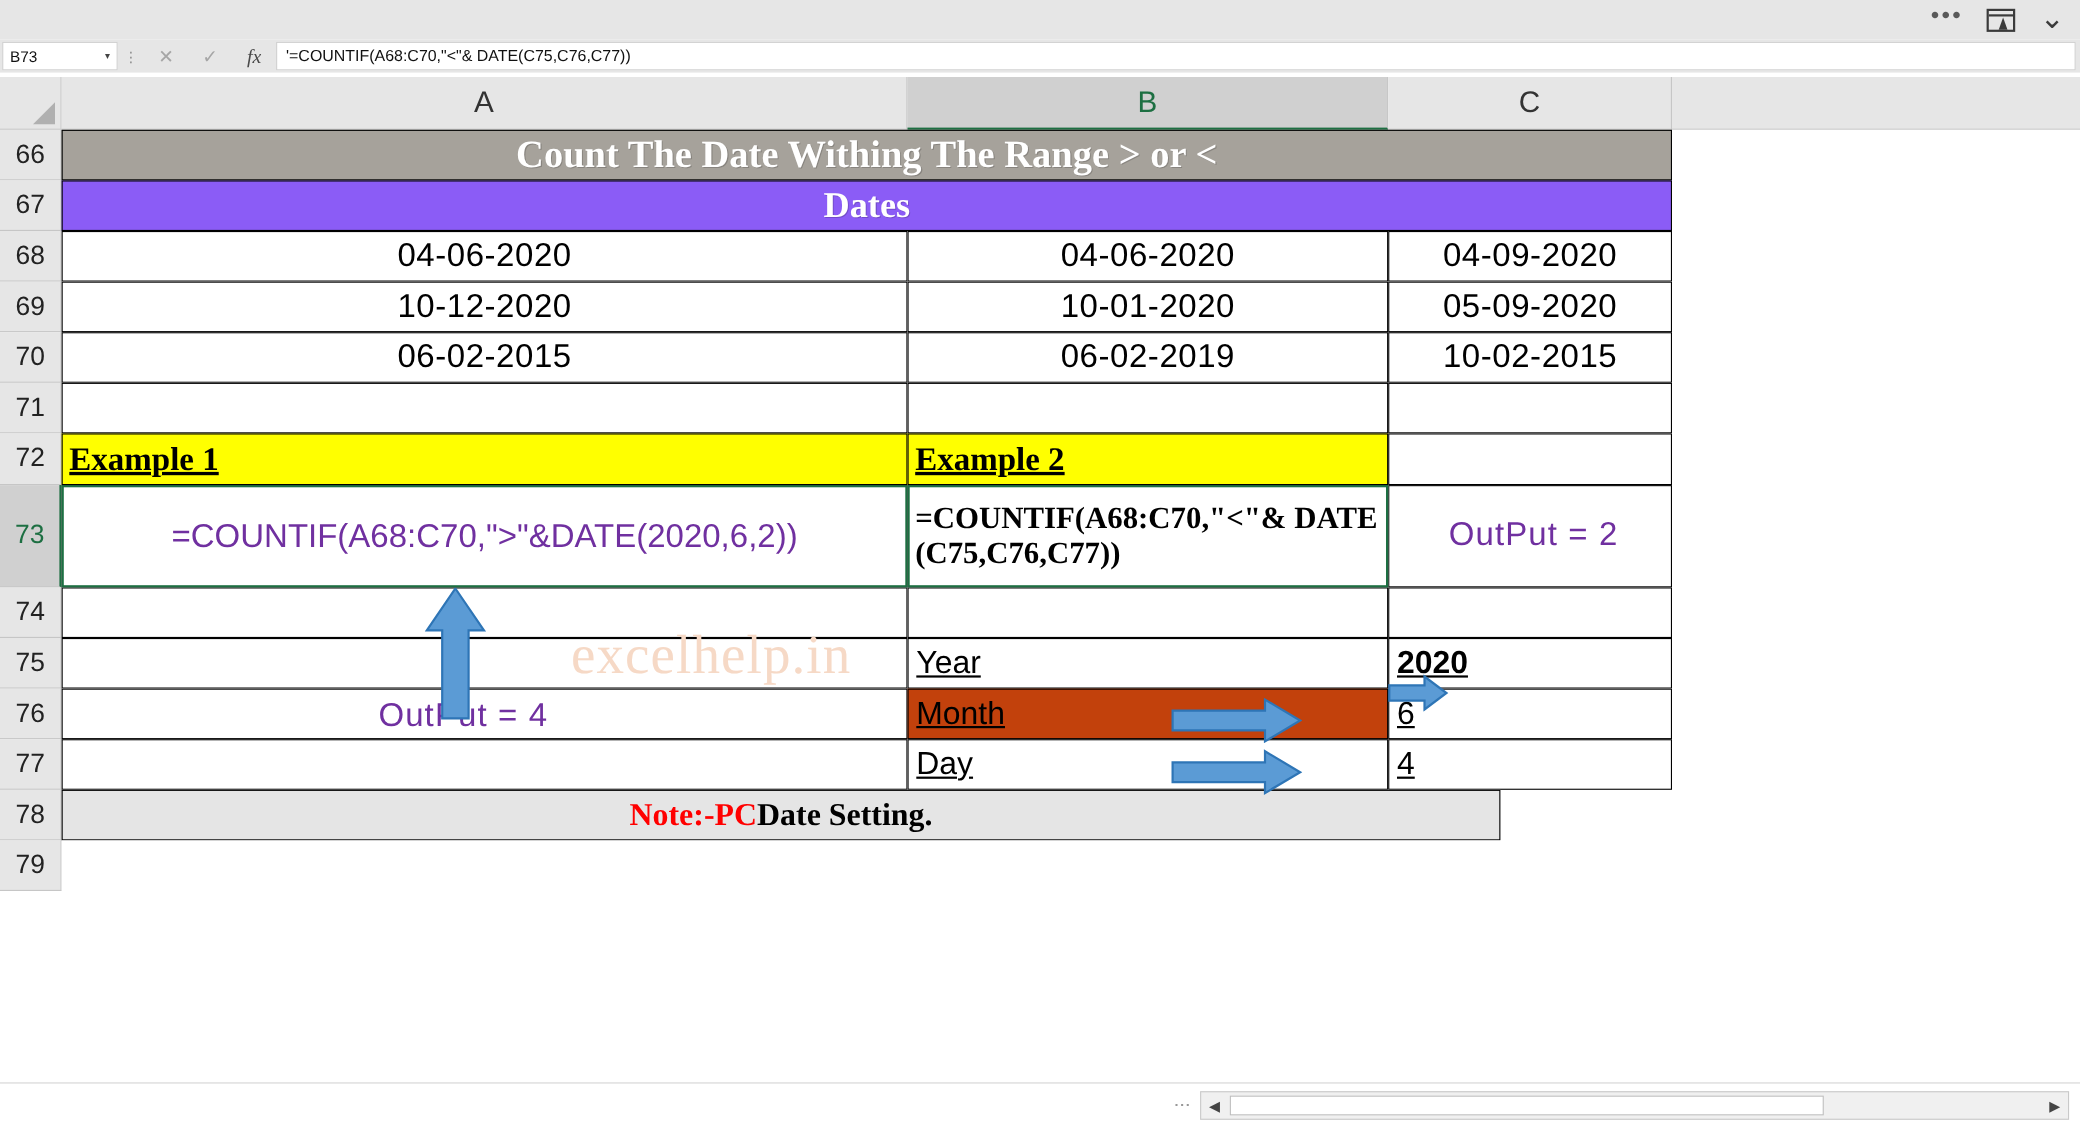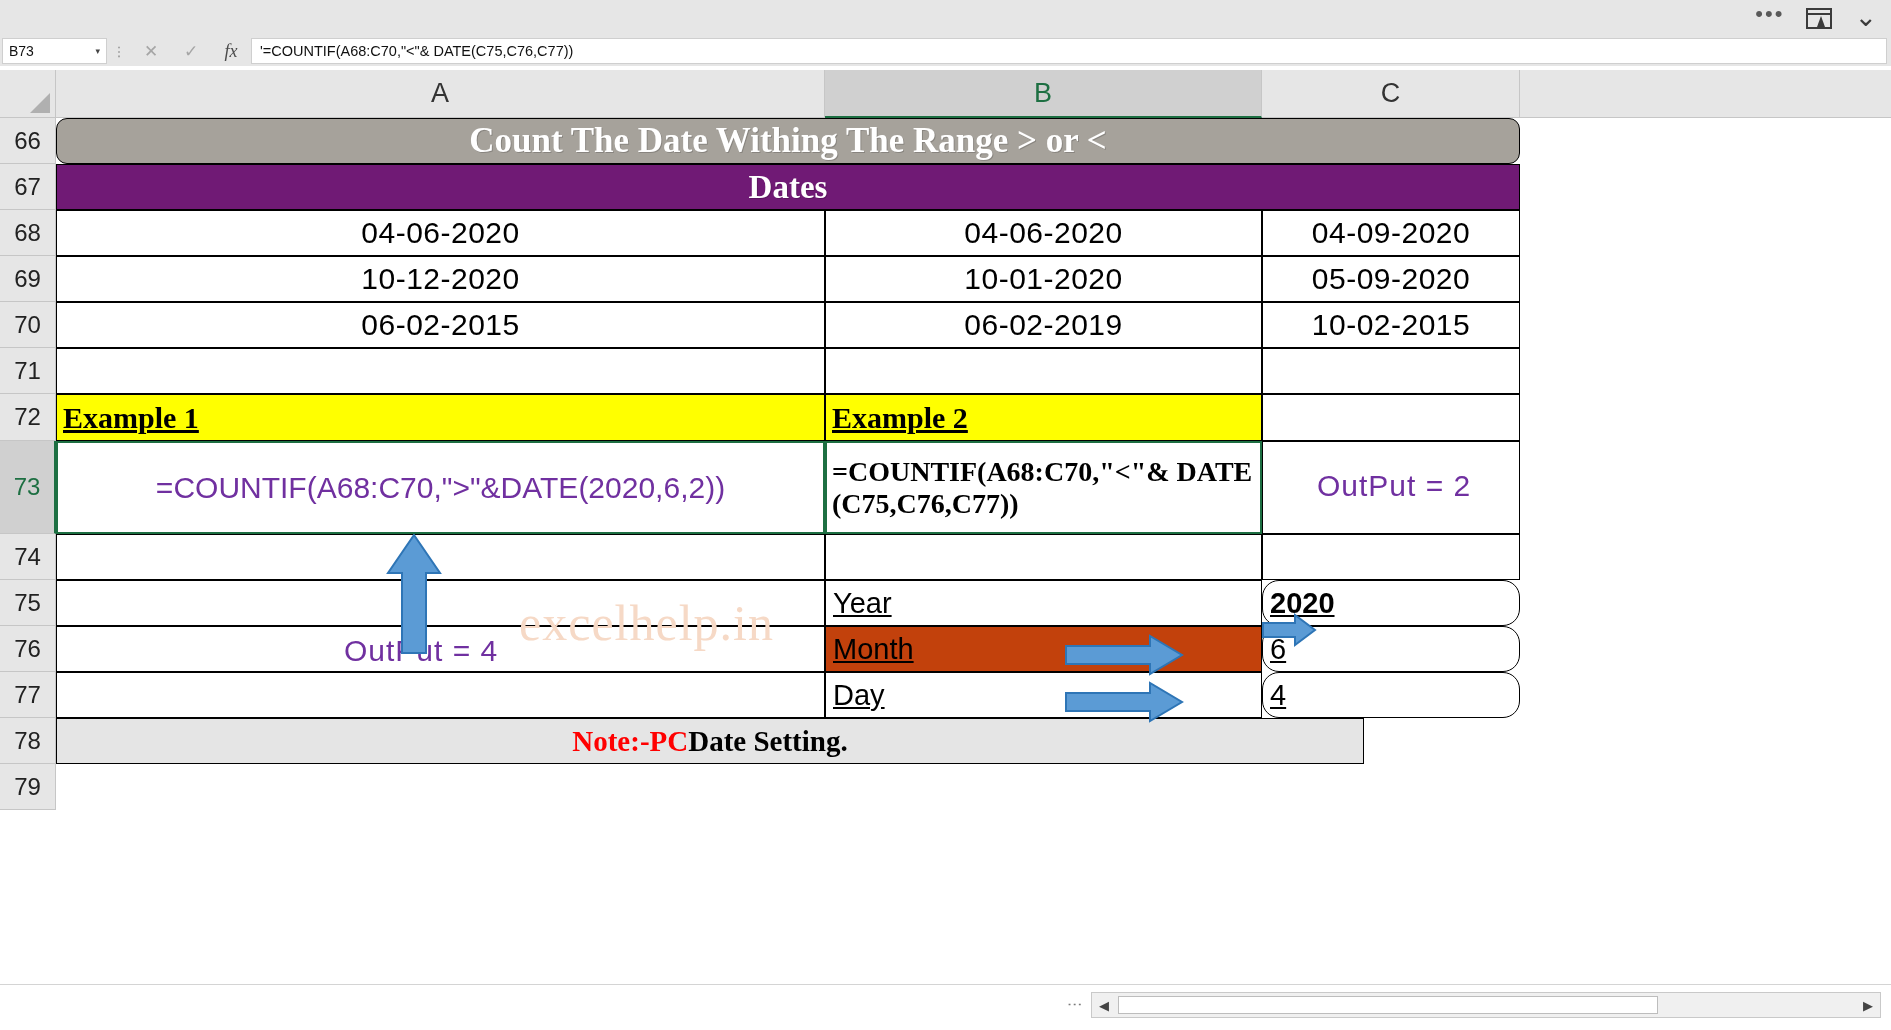--- a/index.html
+++ b/index.html
@@ -78,24 +78,23 @@
 
   .bd { border:0.5px solid #000; }
 
   .ctr { display:flex; align-items:center; justify-content:center; }
   .lft { display:flex; align-items:center; justify-content:flex-start;text-decoration:underline; }
 
   .title-row {
     background:#a6a29b; color:#fff;
     font-family:"Liberation Serif", serif; font-weight:bold; font-size:35px;
     text-shadow:1px 1px 0 rgba(0,0,0,0.18);
-    border-radius:11px;
   }
   .dates-row {
-    background:#701a75; color:#fff;
+    background:#8b5cf6; color:#fff;
     font-family:"Liberation Serif", serif; font-weight:bold; font-size:33px;
     text-shadow:1px 1px 0 rgba(0,0,0,0.18);
   }
   .datecell {
     background:#fff; color:#000;
     font-family:"Liberation Sans Narrow","Liberation Sans", sans-serif;
     font-size:30px; letter-spacing:0.5px;
   }
   .yellow {
     background:#ffff00; color:#000;
@@ -114,21 +113,21 @@
   .purple-out {
     color:#7030a0; font-family:"Liberation Sans Narrow","Liberation Sans", sans-serif;
     font-size:30px; letter-spacing:1px;
   }
   .lbl-cell {
     color:#000; font-family:"Liberation Sans Narrow","Liberation Sans", sans-serif;
     font-size:29px; padding-left:7px;
   }
   .val-cell {
     color:#000; font-family:"Liberation Sans Narrow","Liberation Sans", sans-serif;
-    font-size:29px; padding-left:7px;border-radius:17px;
+    font-size:29px; padding-left:7px;
   }
   .val-cell.b { font-weight:bold; }
   .note-row {
     font-family:"Liberation Serif", serif; font-weight:bold; font-size:29px; color:#000;
   }
   .note-row .red { color:#ff0000; }
 
   .selcell { outline:2px solid #1d6f42; outline-offset:-2px; z-index:6; }
 
   
@@ -268,21 +267,21 @@
       <div class="cell val-cell lft bd" style="left:1206px;top:554px;width:258px;height:46px;background:#fff;">4</div>
 
       <div class="cell note-row ctr bd" style="left:0;top:600px;width:1308px;height:46px;background:#e5e5e5;">
         <span class="red">Note:-</span>
           <span class="red">PC</span>
           <span> Date Setting.</span>
       </div>
 
       <div class="cell" style="left:0;top:646px;width:1835px;height:46px;background:#fff;"></div>
 
-      <div class="wm" style="left:463px;top:448px;margin-top:28px;">excelhelp.in</div>
+      <div class="wm" style="left:463px;top:448px;">excelhelp.in</div>
 
       <svg class="arrow-up" style="left:330px;top:415px;" width="56" height="122" viewBox="0 0 56 122">
         <polygon points="28,2 54,40 40,40 40,120 16,120 16,40 2,40" fill="#5b9bd5" stroke="#2e75b6" stroke-width="2"></polygon>
       </svg>
 
       <svg class="arrow-small" style="left:1205px;top:495px;" width="56" height="34" viewBox="0 0 56 34">
         <polygon points="2,10 34,10 34,2 54,17 34,32 34,24 2,24" fill="#5b9bd5" stroke="#2e75b6" stroke-width="2"></polygon>
       </svg>
 
       <svg class="arrow-right" style="left:1008px;top:515px;" width="120" height="44" viewBox="0 0 120 44">

